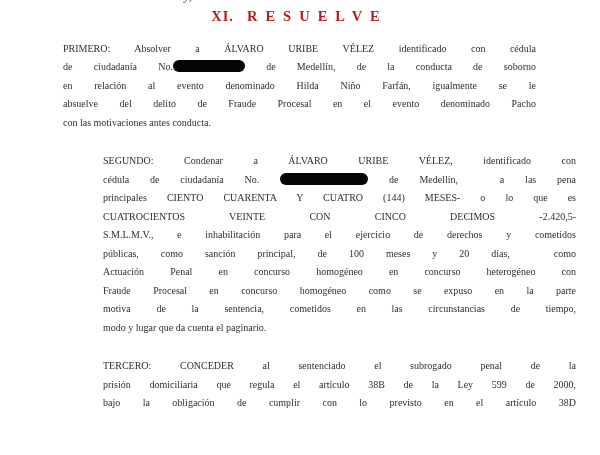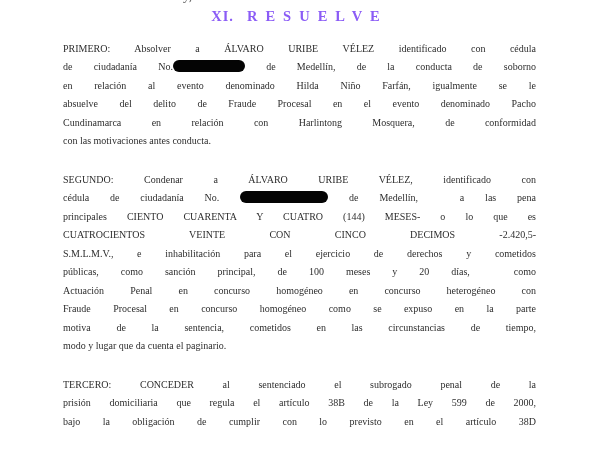--- a/index.html
+++ b/index.html
@@ -30,30 +30,30 @@
     top: 0;
     width: 473px;
   }
   .heading {
     margin-top: 7px;
     margin-bottom: 14px;
     text-align: center;
     font-size: 14.5px;
     line-height: 18.5px;
     font-weight: bold;
-    color: #8b5cf6;
+    color: #b91c1c;
     white-space: nowrap;
   }
   .heading .number { letter-spacing: 1px; }
   .heading .spaced {
     margin-left: 13px;
     letter-spacing: 8px;
   }
   .paragraph { margin: 0; }
-  .paragraph + .paragraph { margin-top: 20px; }
+  .paragraph + .paragraph { margin-top: 20px; margin-left: 40px; }
   .line {
     font-size: 10px;
     line-height: 18.5px;
     text-align: justify;
     text-align-last: justify;
     width: 473px;
     white-space: normal;
   }
   .line.last {
     text-align-last: left;
@@ -76,21 +76,20 @@
     <div class="heading">
       <span class="number">XI.</span><span class="spaced">RESUELVE</span>
     </div>
 
     <div>
         <div class="paragraph">
           <div class="line">PRIMERO: Absolver a ÁLVARO URIBE VÉLEZ identificado con cédula</div>
           <div class="line">de ciudadanía No.<span class="redaction" style="width: 72px; background: rgb(4, 4, 4);"></span> de Medellín, de la conducta de soborno</div>
           <div class="line">en relación al evento denominado Hilda Niño Farfán, igualmente se le</div>
           <div class="line">absuelve del delito de Fraude Procesal en el evento denominado Pacho</div>
-          <div class="line">Cundinamarca en relación con Harlintong Mosquera, de conformidad</div>
           <div class="line last">con las motivaciones antes conducta.</div>
         </div>
         <div class="paragraph">
           <div class="line">SEGUNDO: Condenar a ÁLVARO URIBE VÉLEZ, identificado con</div>
           <div class="line">cédula de ciudadanía No. <span class="redaction" style="width: 88px; background: rgb(4, 4, 4);"></span> de Medellín,&nbsp; a las pena</div>
           <div class="line">principales CIENTO CUARENTA Y CUATRO (144) MESES- o lo que es</div>
           <div class="line">CUATROCIENTOS VEINTE CON CINCO DECIMOS -2.420,5-</div>
           <div class="line">S.M.L.M.V., e inhabilitación para el ejercicio de derechos y cometidos</div>
           <div class="line">públicas, como sanción principal, de 100 meses y 20 días,&nbsp; como</div>
           <div class="line">Actuación Penal en concurso homogéneo en concurso heterogéneo con</div>

